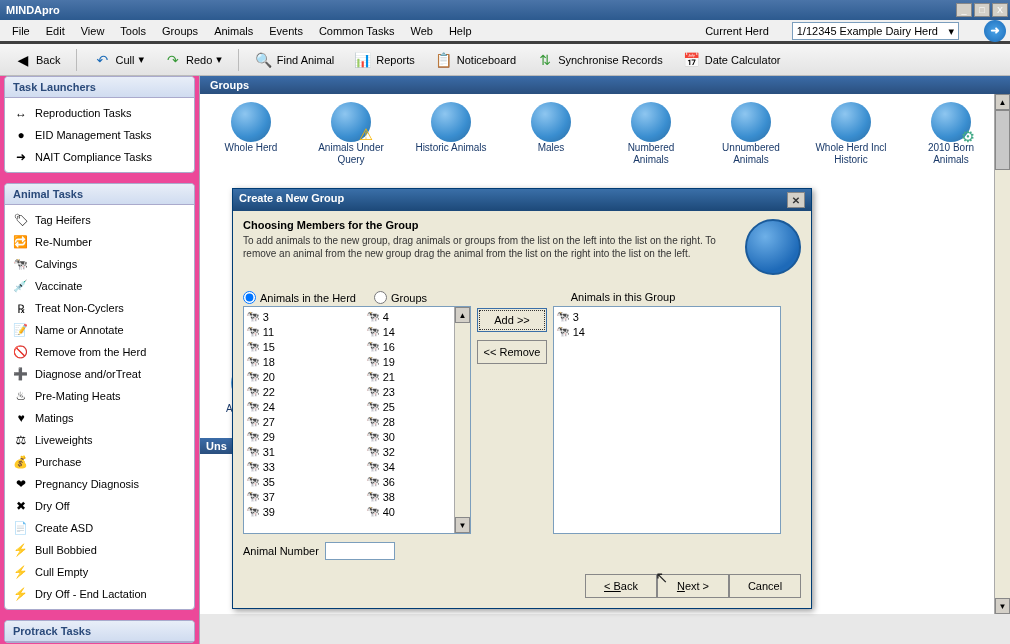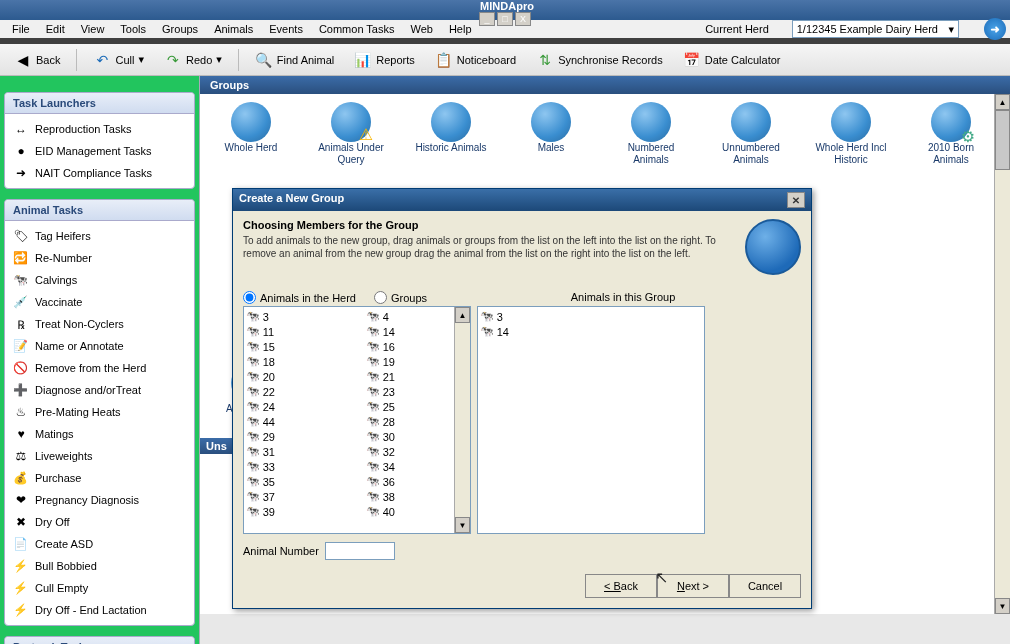--- a/index.html
+++ b/index.html
@@ -1,38 +1,38 @@
 <!DOCTYPE html>
 <html><head>
 <meta charset="utf-8">
 <style>
 * { box-sizing: border-box; margin: 0; padding: 0; font-family: Tahoma, Arial, sans-serif; font-size: 11px; }
 body { background: #ece9d8; width: 1010px; height: 644px; overflow: hidden; position: relative; }
 
-.titlebar { background: linear-gradient(#4a74a8, #2c5a8f); height: 20px; display: flex; align-items: center; justify-content: space-between; padding: 0 2px; color: #fff; flex-direction: column; }
+.titlebar { background: linear-gradient(#4a74a8, #2c5a8f); height: 20px; display: flex; align-items: center; justify-content: space-between; padding: 0 2px; color: #fff; }
 .titlebar .title { padding-left: 4px; font-weight: bold; }
 .titlebar .winbtns { display: flex; gap: 2px; }
 .titlebar .winbtn { width: 16px; height: 14px; background: #d4d0c8; border: 1px solid #888; display: flex; align-items: center; justify-content: center; font-size: 9px; cursor: pointer; }
 
-.menubar { background: #f0f0f0; height: 24px; display: flex; align-items: center; padding: 0 4px; border-bottom: 6px solid #404040; }
+.menubar { background: #f0f0f0; height: 24px; display: flex; align-items: center; padding: 0 4px; border-bottom: 3px solid #404040; }
 .menubar .menuitem { padding: 3px 8px; cursor: pointer; }
 .menubar .spacer { flex: 1; }
 .herd-select { display: flex; align-items: center; gap: 19px; }
 .herd-select label { padding: 0 4px; }
 .herd-select .combo { background: #fff; border: 1px solid #7b9ebd; padding: 2px 20px 2px 4px; min-width: 150px; position: relative; }
 .herd-select .combo::after { content: "▾"; position: absolute; right: 4px; }
 .go-btn { width: 22px; height: 22px; border-radius: 50%; background: radial-gradient(#4aa3e8, #1b6bb8); display: flex; align-items: center; justify-content: center; color: #fff; font-weight: bold; margin-left: 6px; cursor: pointer; }
 
 .toolbar2 { background: linear-gradient(#f6f6f6, #e3e3e3); height: 32px; border-bottom: 1px solid #bbb; display: flex; align-items: center; padding: 0 6px; gap: 4px; }
 .tbtn { display: flex; align-items: center; gap: 4px; padding: 4px 8px; cursor: pointer; border-radius: 3px; }
 .tbtn .ico { width: 18px; height: 18px; display: flex; align-items: center; justify-content: center; font-size: 14px; }
 .tbsep { width: 1px; height: 22px; background: #bbb; margin: 0 4px; }
 
 .main { display: flex; height: calc(644px - 20px - 24px - 32px); }
-.sidebar { width: 200px; background: #22c55e; border-right: 1px solid #aab; overflow-y: auto; padding: 16px 4px; display: flex; flex-direction: column; gap: 10px; }
+.sidebar { width: 200px; background: #ec4899; border-right: 1px solid #aab; overflow-y: auto; padding: 0 4px; display: flex; flex-direction: column; gap: 10px; }
 .side-section { background: #fff; border: 1px solid #aac; border-radius: 4px; }
 .side-header { background: linear-gradient(#e8eef8, #d0dcf0); padding: 4px 8px; font-weight: bold; color: #2a4a7a; border-bottom: 1px solid #aac; border-radius: 4px 4px 0 0; }
 .side-list { padding: 4px 0; }
 .side-item { display: flex; align-items: center; gap: 6px; padding: 3px 8px; cursor: pointer; }
 .side-item .s-ico { width: 16px; height: 16px; display: flex; align-items: center; justify-content: center; font-size: 12px; }
 
 .content { flex: 1; position: relative; background: #e8e8e8; overflow: hidden; }
 .section-bar { background: linear-gradient(#3b6ca8, #2a4f7e); color: #fff; font-weight: bold; padding: 3px 10px; }
 .groups-area { padding: 8px 10px; display: flex; flex-wrap: wrap; gap: 18px; background: #fff; height: 520px; position: relative; }
 .group-item { width: 82px; display: flex; flex-direction: column; align-items: center; text-align: center; gap: 0; cursor: pointer; }
@@ -357,21 +357,21 @@
             <div class="lrow">
               <span class="cow">🐄</span>
               <span>22</span>
             </div>
             <div class="lrow">
               <span class="cow">🐄</span>
               <span>24</span>
             </div>
             <div class="lrow">
               <span class="cow">🐄</span>
-              <span>44</span>
+              <span>27</span>
             </div>
             <div class="lrow">
               <span class="cow">🐄</span>
               <span>29</span>
             </div>
             <div class="lrow">
               <span class="cow">🐄</span>
               <span>31</span>
             </div>
             <div class="lrow">
@@ -444,20 +444,24 @@
             </div>
             <div class="lrow">
               <span class="cow">🐄</span>
               <span>40</span>
             </div>
           </div>
         <div class="lscroll">
           <div class="sbtn">▲</div>
           <div class="sbtn bottom">▼</div>
         </div>
+      </div>
+      <div class="midbtns">
+        <button class="primary">Add &gt;&gt;</button>
+        <button>&lt;&lt; Remove</button>
       </div>
       <div class="listbox right">
         <div class="lcontent" id="right-list">
             <div class="lrow">
               <span class="cow">🐄</span>
               <span>3</span>
             </div>
             <div class="lrow">
               <span class="cow">🐄</span>
               <span>14</span>

